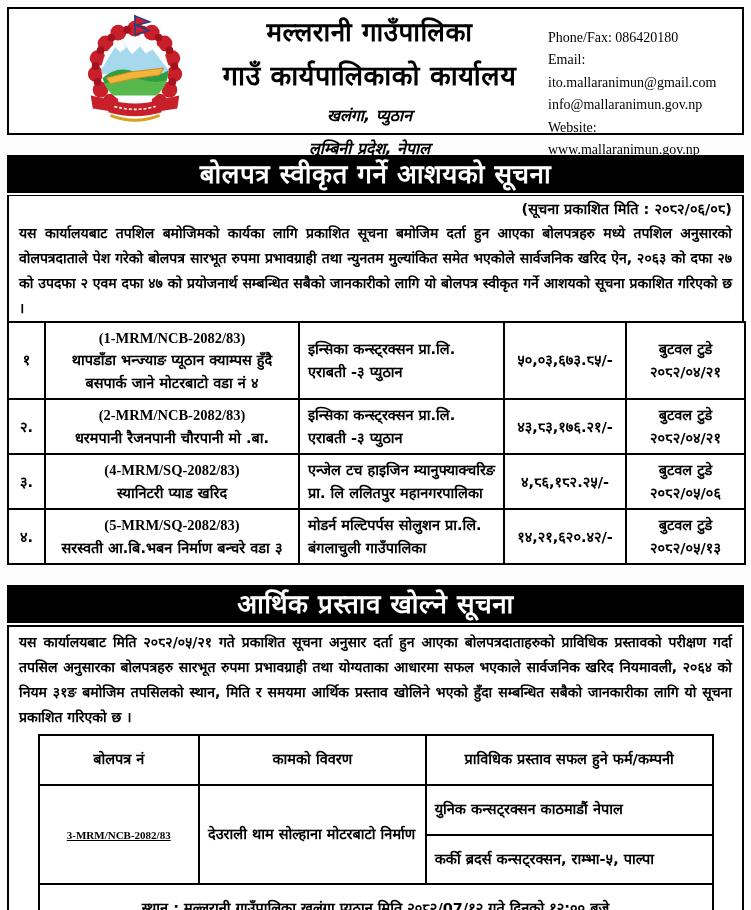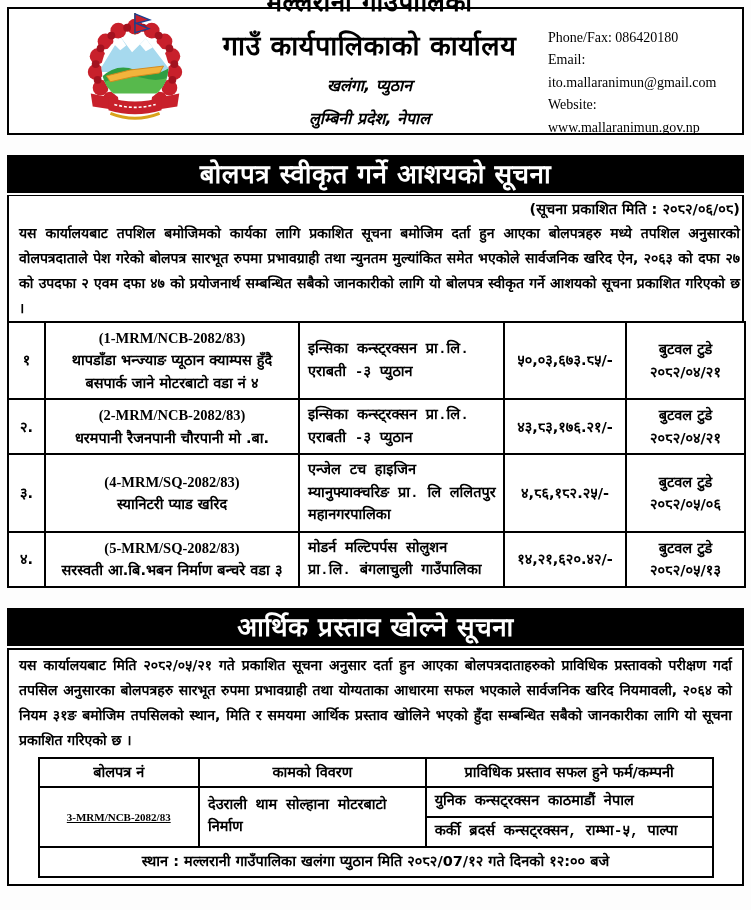--- a/index.html
+++ b/index.html
@@ -7,21 +7,21 @@
   body {
     width: 751px; height: 910px; overflow: hidden;
     font-family: "DejaVu Sans", sans-serif; color: #000;
     background: #fdfdfd;
   }
   .page { padding: 7px 7px 0 7px; }
 
   
   .header-box {
     border: 2px solid #000; height: 128px;
-    display: flex; align-items: flex-end; padding: 4px 8px 4px 4px;
+    display: flex; align-items: flex-start; padding: 4px 8px 4px 4px;
     background: #fff;
   }
   .logo-wrap { flex: none; width: 112px; height: 118px; margin-left: 66px; }
   .logo-wrap svg { width: 100%; height: 100%; display: block; }
   .head-center { flex: 1; text-align: center; padding: 0 4px; }
   .org-name    { font-size: 26px; font-weight: bold; letter-spacing: 0.5px; }
   .office-name { font-size: 27px; font-weight: bold; margin-top: 7px; letter-spacing: 0.5px; }
   .addr        { font-size: 16px; font-weight: bold; margin-top: 11px; font-style: italic; }
   .contact {
     flex: none; width: 186px; align-self: flex-start; margin-top: 14px;
@@ -32,49 +32,49 @@
   
   .black-bar {
     margin-top: 20px; background: #000; color: #fff;
     text-align: center; height: 38px; line-height: 38px;
     font-size: 26px; font-weight: bold; letter-spacing: 0.5px;
   }
 
   
   .sec-top {
     border: 2px solid #000; border-top: 1.5px solid #000; border-bottom: none;
-    margin-top: 2px; padding: 2px 2px 0 10px; background: #fff;
+    margin-top: 2px; padding: 2px 10px 0 10px; background: #fff;
   }
   .date-line { text-align: right; font-size: 14.5px; font-weight: bold; line-height: 23px; }
   .para {
     font-size: 14px; font-weight: bold; line-height: 25px;
     text-align: justify;
   }
   .tapasil { text-align: center; font-size: 14.5px; font-weight: bold; line-height: 24px; padding-bottom: 2px; }
 
   
   table { border-collapse: collapse; background: #fff; }
   .t1 { width: 737px; border: 2px solid #000; table-layout: fixed; }
   .t1 th, .t1 td {
     border: 2px solid #000; font-weight: bold; font-size: 14.5px;
     text-align: center; vertical-align: middle; padding: 4px 5px; line-height: 1.55;
   }
   .t1 th { font-size: 14.5px; }
-  td.cell-left { text-align: left; padding-left: 8px; font-family: Liberation Mono, monospace; }
+  td.cell-left { text-align: left; padding-left: 8px; }
   .latin { font-family: "Liberation Serif", "DejaVu Serif", serif; font-weight: 600; display: block; }
   .stack { display: block; }
 
   .sec2-box {
     border: 2px solid #000; margin-top: 2px; background: #fff;
     padding: 3px 10px 6px 10px;
   }
   .t2 { width: 676px; margin: 4px auto 0 auto; border: 2px solid #000; table-layout: fixed; }
   .t2 th, .t2 td {
     border: 2px solid #000; font-weight: bold; font-size: 14.5px;
-    vertical-align: middle; padding: 3px 8px; line-height: 1.5; text-align: center;
+    vertical-align: middle; padding: 13px 8px; line-height: 1.5; text-align: center;
   }
   .t2 td.cell-left { text-align: left; }
   .t2 .latin { display: inline; font-size: 11px; text-decoration: underline; }
   .loc-row td { text-align: center; }
 </style>
 </head>
 <body>
 
 <div class="page">
 
@@ -139,20 +139,21 @@
     </div>
     <div class="head-center">
       <div class="org-name">मल्लरानी गाउँपालिका</div>
       <div class="office-name">गाउँ कार्यपालिकाको कार्यालय</div>
       <div class="addr">खलंगा, प्युठान</div>
       <div class="addr">लुम्बिनी प्रदेश, नेपाल</div>
     </div>
     <div class="contact">
       <div>Phone/Fax: 086420180</div>
       <div>Email: ito.mallaranimun@gmail.com</div>
+      <div>info@mallaranimun.gov.np</div>
       <div>Website: www.mallaranimun.gov.np</div>
     </div>
   </div>
 
   <div class="black-bar">
     <span>बोलपत्र स्वीकृत गर्ने आशयको सूचना</span>
   </div>
 
   <div class="sec-top">
     <div class="date-line">(सूचना प्रकाशित मिति : २०८२/०६/०८)</div>

